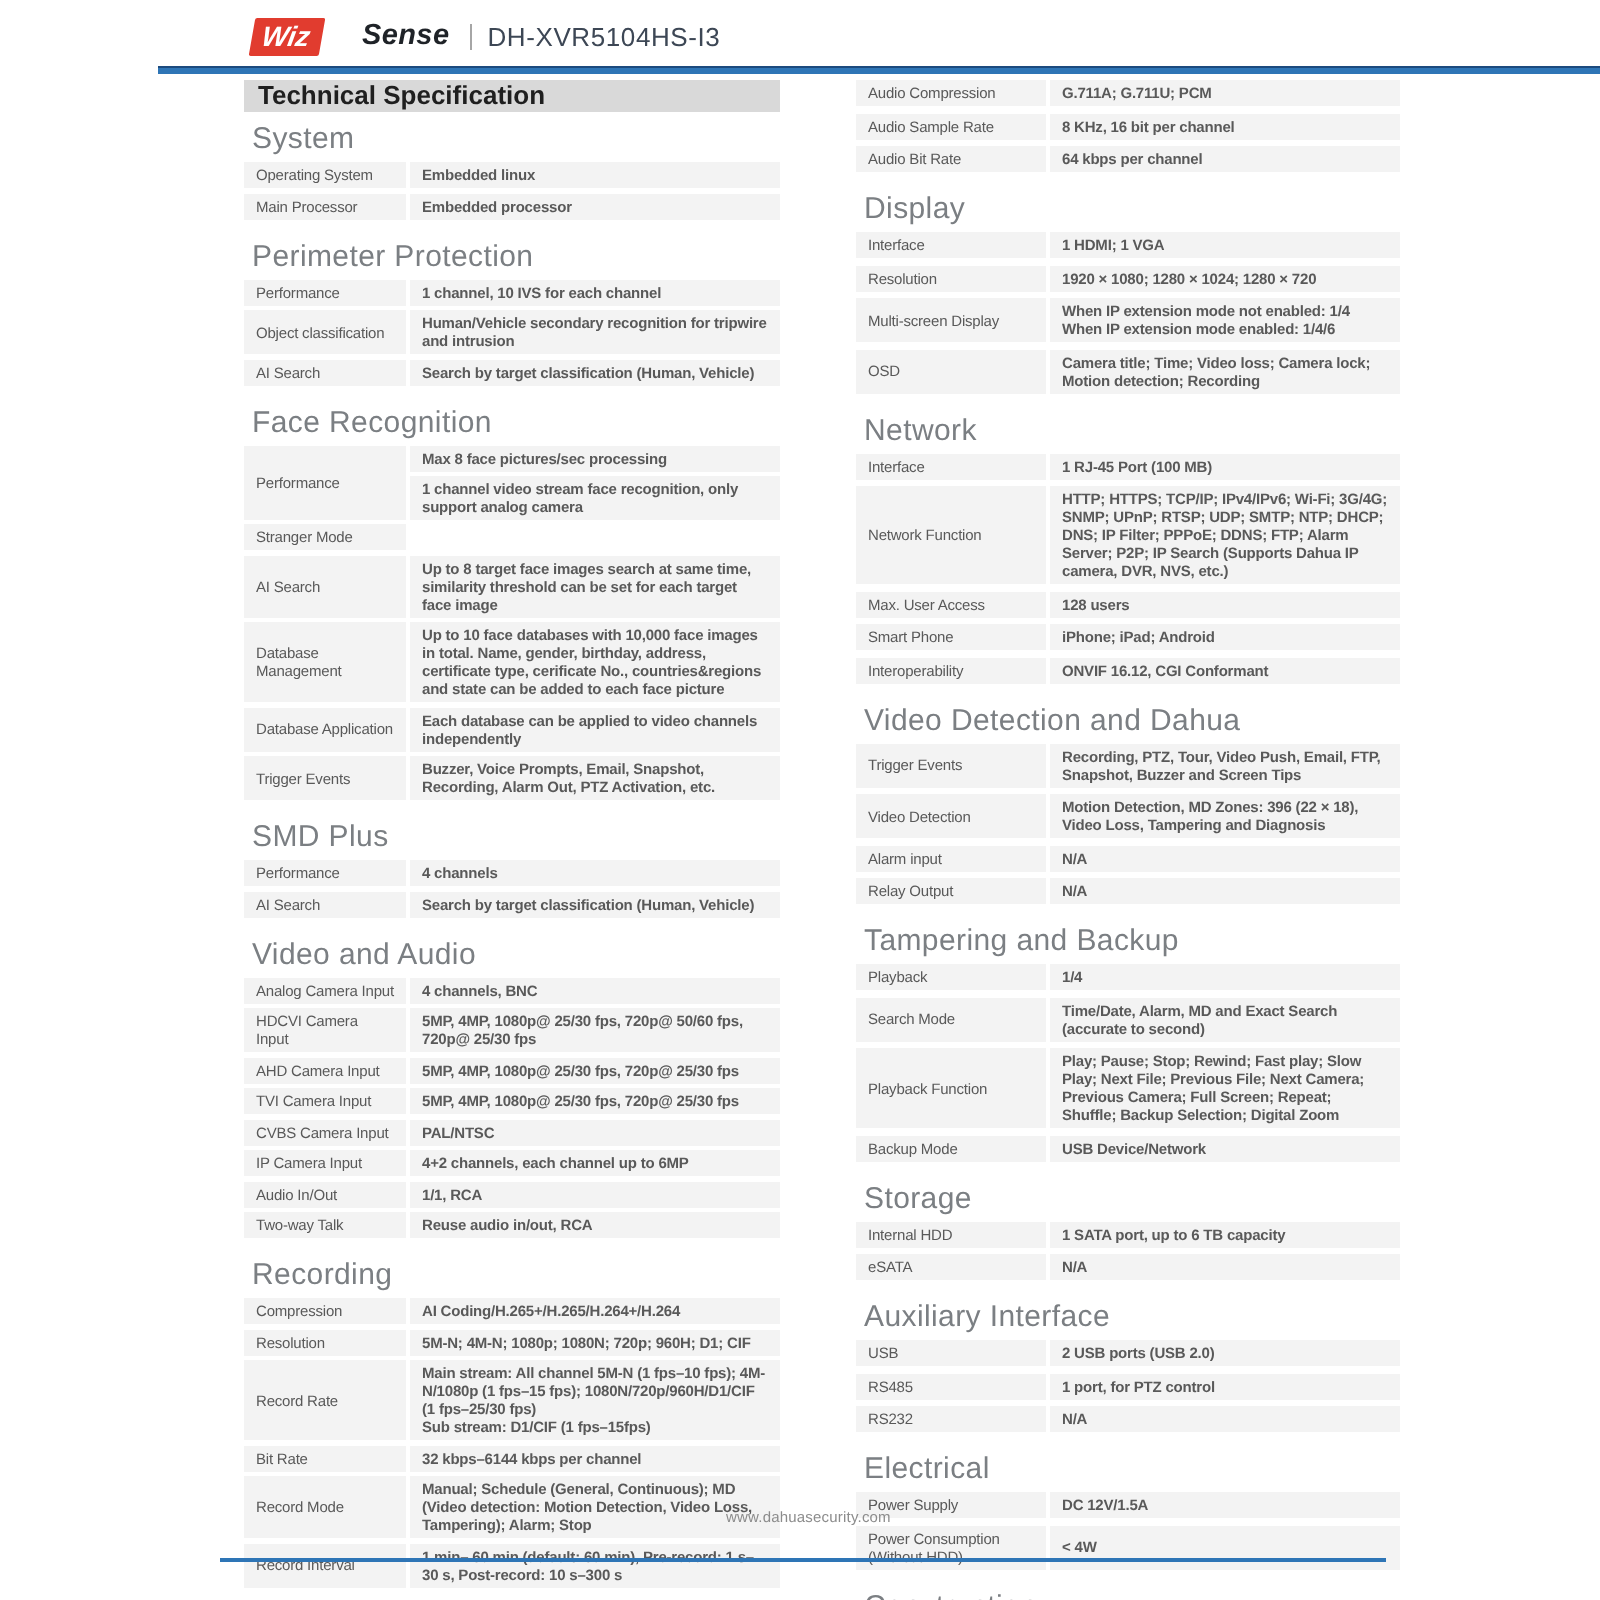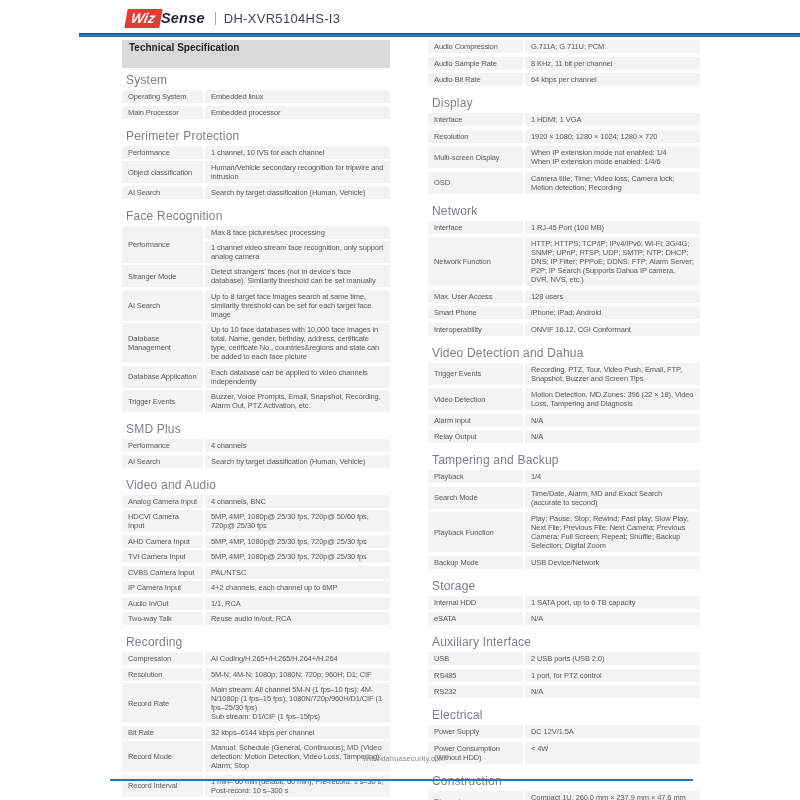--- a/index.html
+++ b/index.html
@@ -5,48 +5,48 @@
   html,body{margin:0;padding:0;background:#ffffff;}
   .page{position:relative;width:800px;height:800px;background:#ffffff;overflow:hidden;
         font-family:"Liberation Sans", sans-serif;color:#595959;}
 
   
   .brand{position:absolute;left:126px;top:7px;display:flex;align-items:center;height:22px;}
   .wiz-box{background:#e13c2f;color:#ffffff;font-style:italic;font-weight:bold;
            font-size:14px;line-height:16px;padding:1px 6px 2px 5px;transform:skewX(-10deg);
            border-radius:1px;}
   .wiz-box span{display:inline-block;transform:skewX(0deg);}
-  .sense{font-style:italic;font-weight:bold;font-size:14.5px;color:#1f2328;margin-left:0;letter-spacing:.2px;}
+  .sense{font-style:italic;font-weight:bold;font-size:14.5px;color:#1f2328;margin-left:20px;letter-spacing:.2px;}
   .sep{width:1px;height:13px;background:#a6a6a6;margin:0 8px 0 10px;}
   .model{font-size:13px;color:#3d4755;letter-spacing:.3px;}
 
   .top-rule{position:absolute;left:79px;top:33px;width:721px;height:2.5px;
             background:#2e75b6;border-top:1.5px solid #1c4b7e;}
   .bottom-rule{position:absolute;left:110px;top:779px;width:583px;height:2px;background:#2e75b6;}
   .footer-url{position:absolute;left:363px;top:754px;font-size:7.5px;color:#8c8c8c;letter-spacing:.1px;}
 
   
   .col{position:absolute;top:40px;}
   .col-left{left:122px;width:268px;}
   .col-right{left:428px;width:272px;}
 
-  .tech-bar{background:#d9d9d9;color:#1f1f1f;font-weight:bold;font-size:10px;
-            height:28px;line-height:16px;padding-left:7px;margin-bottom:5px;}
-
-  .sec-title{font-size:12px;color:#7b7f83;margin:10px 0 3px 4px;letter-spacing:.2px;}
+  .tech-bar{background:#d9d9d9;color:#1f1f1f;font-weight:bold;font-size:13px;
+            height:16px;line-height:16px;padding-left:7px;margin-bottom:5px;}
+
+  .sec-title{font-size:15px;color:#7b7f83;margin:10px 0 3px 4px;letter-spacing:.2px;}
   .col .section:first-child .sec-title{margin-top:0;}
 
   .row{display:flex;column-gap:2px;margin-bottom:2.5px;}
   .col-right .row{margin-bottom:3.5px;}
   .cell{background:#f3f3f3;font-size:7.5px;line-height:9px;letter-spacing:-.1px;
         padding:2px 6px;white-space:pre-line;color:#595959;}
   .lbl{flex:0 0 69px;display:flex;align-items:center;}
   .col-right .lbl{flex:0 0 83px;}
   .vals{flex:1;display:flex;flex-direction:column;row-gap:2px;}
-  .val{flex:1;display:flex;align-items:flex-start;}
+  .val{flex:1;display:flex;align-items:center;font-weight:bold;}
   .val-inner{display:block;}
 </style>
 </head>
 <body>
 
 <div class="page">
 
   <div class="brand">
     <div class="wiz-box">
       <span>Wiz</span>
@@ -113,23 +113,20 @@
     <div class="cell lbl">Performance</div>
     <div class="vals">
   <div class="cell val"><span class="val-inner">Max 8 face pictures/sec processing</span></div>
 
   <div class="cell val"><span class="val-inner">1 channel video stream face recognition, only support analog camera</span></div>
 </div>
   </div>
 
   <div class="row">
     <div class="cell lbl">Stranger Mode</div>
-    <div class="vals">
-  <div class="cell val"><span class="val-inner">Detect strangers' faces (not in device's face database). Similarity threshold can be set manually</span></div>
-</div>
   </div>
 
   <div class="row">
     <div class="cell lbl">AI Search</div>
     <div class="vals">
   <div class="cell val"><span class="val-inner">Up to 8 target face images search at same time, similarity threshold can be set for each target face image</span></div>
 </div>
   </div>
 
   <div class="row">
@@ -293,21 +290,21 @@
   <div class="row">
     <div class="cell lbl">Audio Compression</div>
     <div class="vals">
   <div class="cell val"><span class="val-inner">G.711A; G.711U; PCM</span></div>
 </div>
   </div>
 
   <div class="row">
     <div class="cell lbl">Audio Sample Rate</div>
     <div class="vals">
-  <div class="cell val"><span class="val-inner">8 KHz, 11 bit per channel</span></div>
+  <div class="cell val"><span class="val-inner">8 KHz, 16 bit per channel</span></div>
 </div>
   </div>
 
   <div class="row">
     <div class="cell lbl">Audio Bit Rate</div>
     <div class="vals">
   <div class="cell val"><span class="val-inner">64 kbps per channel</span></div>
 </div>
   </div>
 </div>

